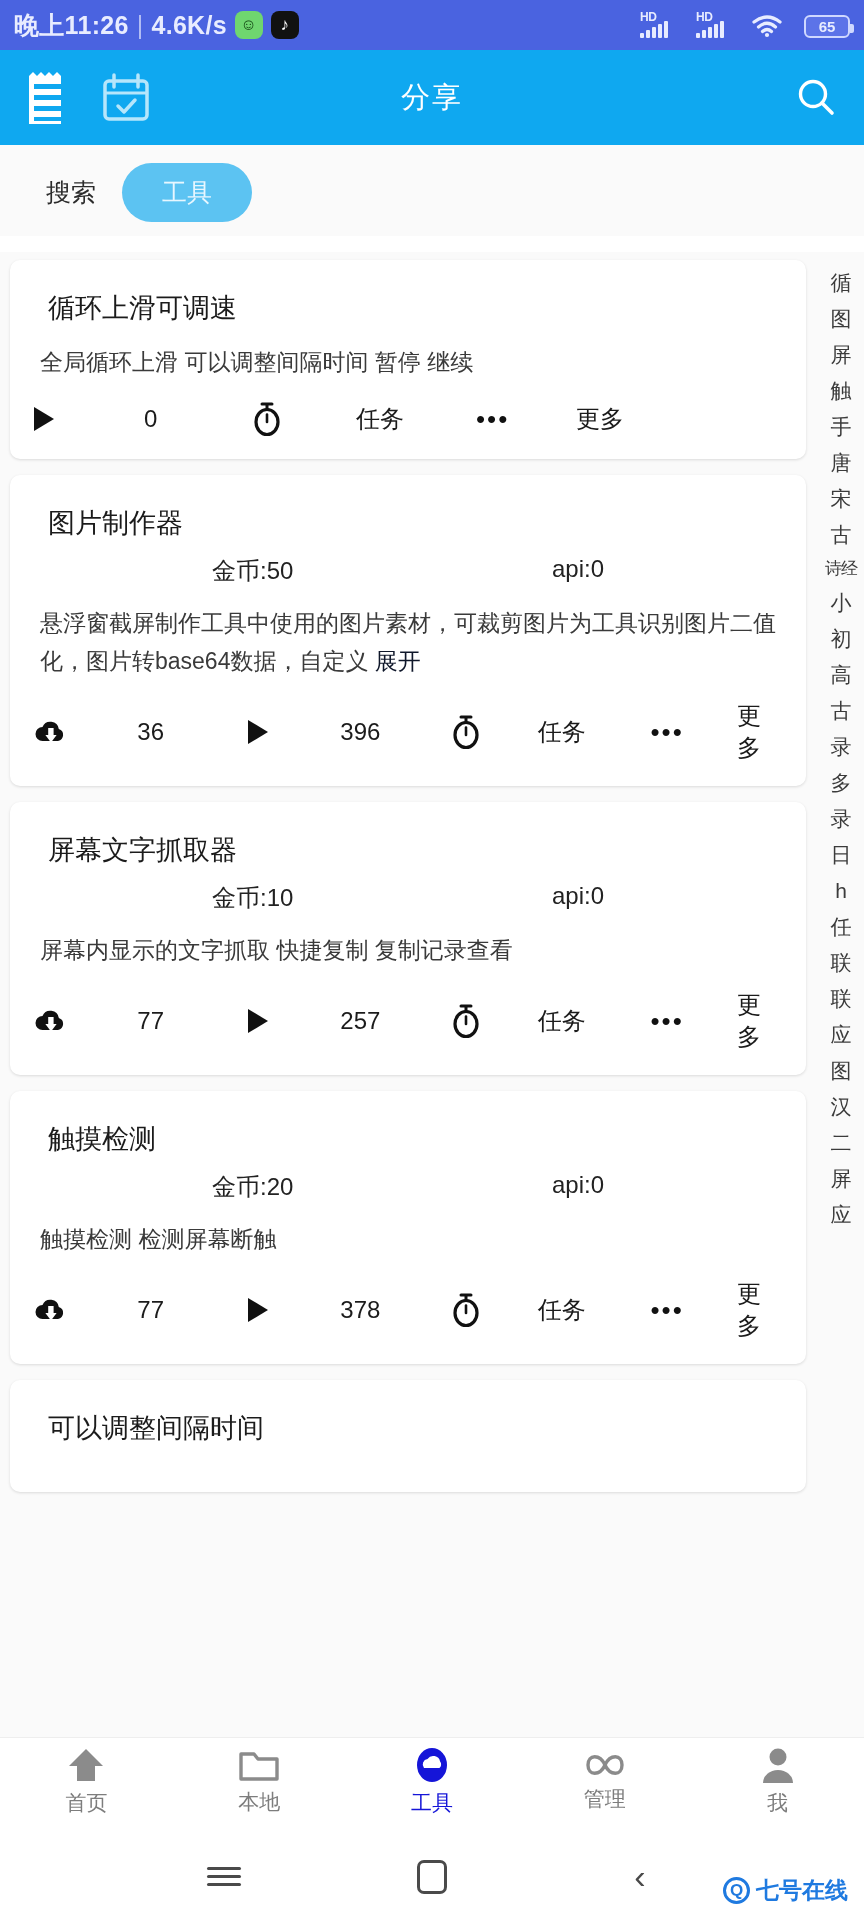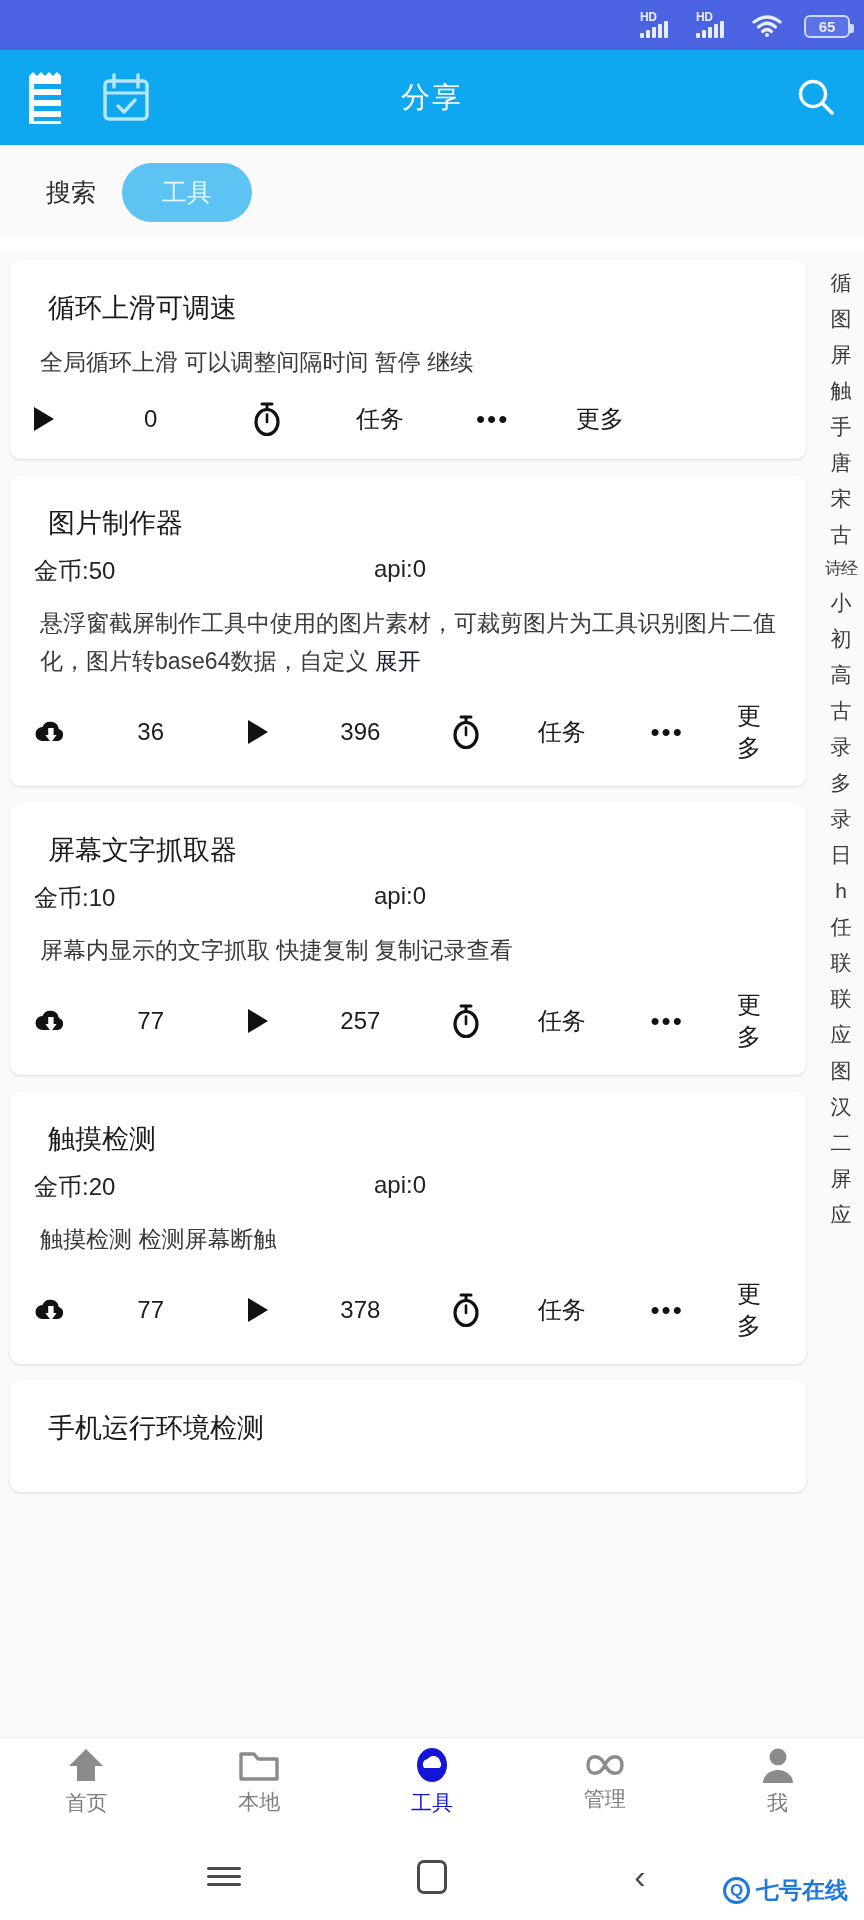--- a/index.html
+++ b/index.html
@@ -54,21 +54,21 @@
   .content{
     position:absolute; top:252px; left:0; right:0; bottom:175px;
     background:#fafafa; overflow:hidden;
   }
   .cards{ padding:8px 10px 0 10px; width:816px;}
   .card{
     background:#fff; border-radius:10px; margin-bottom:16px;
     box-shadow:0 1px 3px rgba(0,0,0,.13); padding:22px 24px 10px 24px;
   }
   .card-title{ font-size:27px; color:#1b1b1b; margin:8px 0 6px 14px;}
-  .card-meta{ display:flex; font-size:24px; color:#222; margin:14px 0 4px 0;}
+  .card-meta{ display:flex; font-size:24px; color:#222; margin:14px 0 4px 0;justify-content:center;}
   .card-meta .coin{ width:340px;}
   .card-desc{ font-size:23px; color:#3a3a3a; line-height:1.62; margin:18px 0 6px 6px;}
   .expand{ color:#0f172a; }
   .actions{ display:flex; align-items:center; margin-top:20px; padding-bottom:12px; font-size:24px; color:#1b1b1b;}
   .act{ display:flex; align-items:center; }
   .ico{ display:inline-flex; align-items:center; justify-content:center; }
   .num{ min-width:60px; }
 
   .play{ width:0;height:0;border-left:20px solid #111;border-top:12px solid transparent;border-bottom:12px solid transparent;}
   .dots{ letter-spacing:2px; font-size:26px; line-height:10px; color:#111;}
@@ -106,20 +106,27 @@
     position:absolute; right:16px; bottom:14px; display:flex; align-items:center; gap:6px;
     color:#1f7ae0; font-size:23px; font-weight:700;
   }
   .wm-q{ width:27px;height:27px;border:3px solid #1f7ae0;border-radius:50%;
          display:flex;align-items:center;justify-content:center;font-size:17px;}
 </style>
 </head>
 <body>
 
 <div class="statusbar">
+  <div class="sb-left">
+    <span>晚上11:26</span>
+    <span class="sb-sep">|</span>
+    <span>4.6K/s</span>
+    <span class="sb-app green">☺</span>
+    <span class="sb-app dark">♪</span>
+  </div>
   <div class="sb-right">
     <span class="sig">
       <span class="hd">HD</span>
       <i></i>
         <i></i>
         <i></i>
         <i></i>
         <i></i>
         <i></i>
     </span>
@@ -317,21 +324,21 @@
                 <line x1="15" y1="21" x2="15" y2="13.5" stroke="#111" stroke-width="2.6" stroke-linecap="round"></line>
               </svg>
             </span>
           </span>
           <span style="width:120px">任务</span>
           <span class="dots" style="width:92px">•••</span>
           <span>更多</span>
         </div>
       </div>
       <div class="card" style="padding-bottom: 40px;">
-        <div class="card-title">手机运行环境检测</div>
+        <div class="card-title">可以调整间隔时间</div>
       </div>
     </div>
 </div>
 
 <div class="index" id="index-col">
     <span>循</span>
     <span>图</span>
     <span>屏</span>
     <span>触</span>
     <span>手</span>

